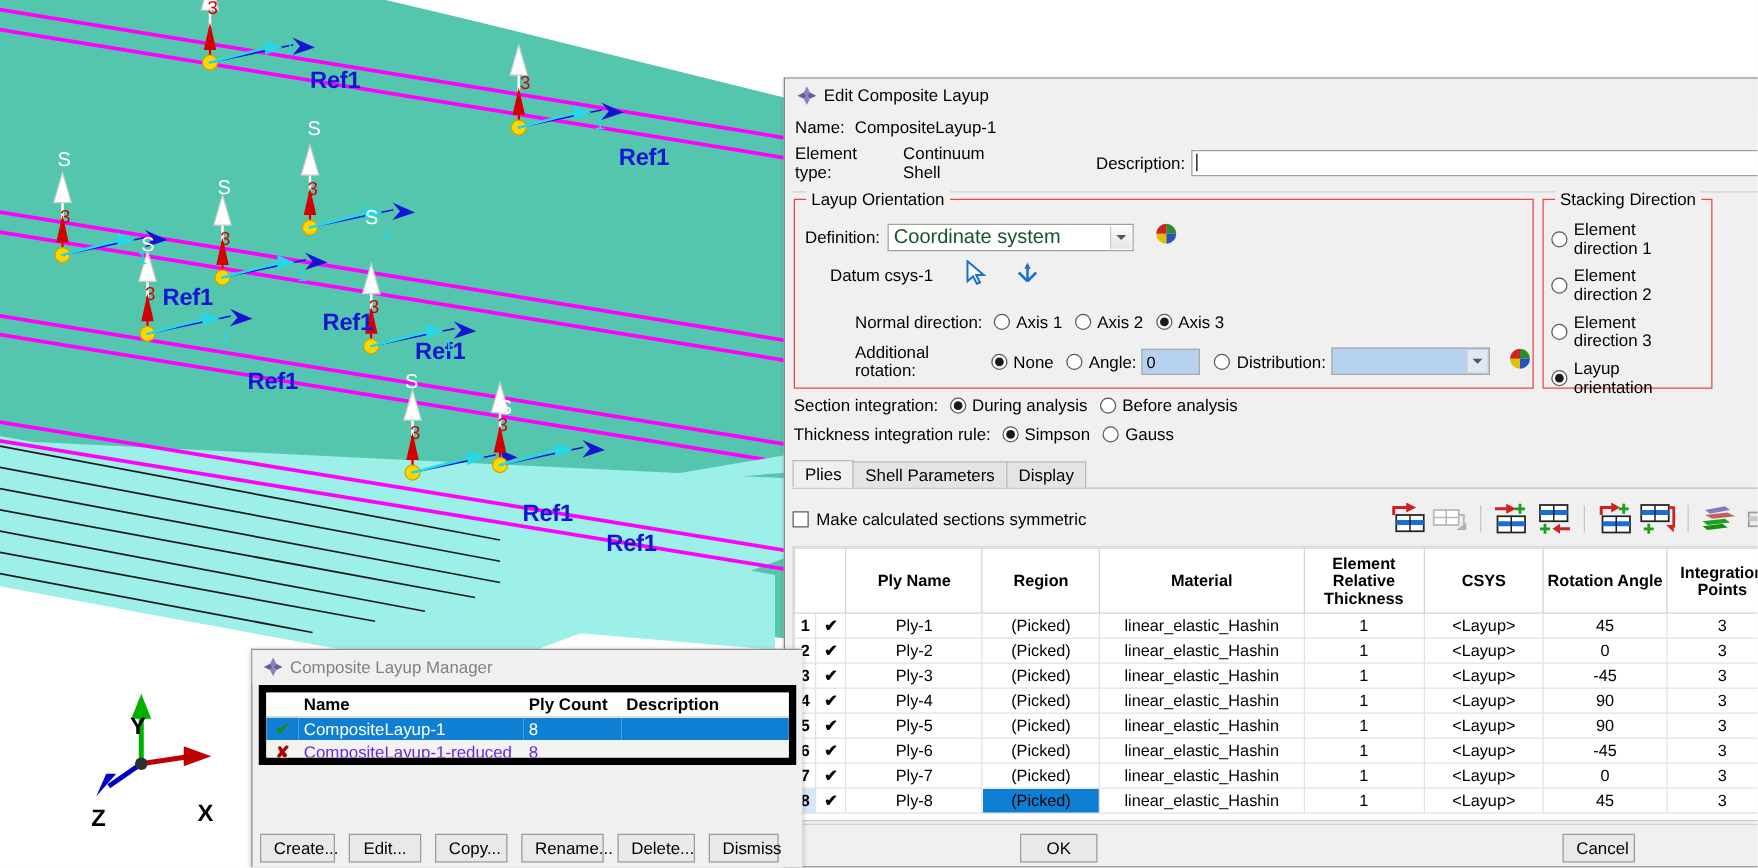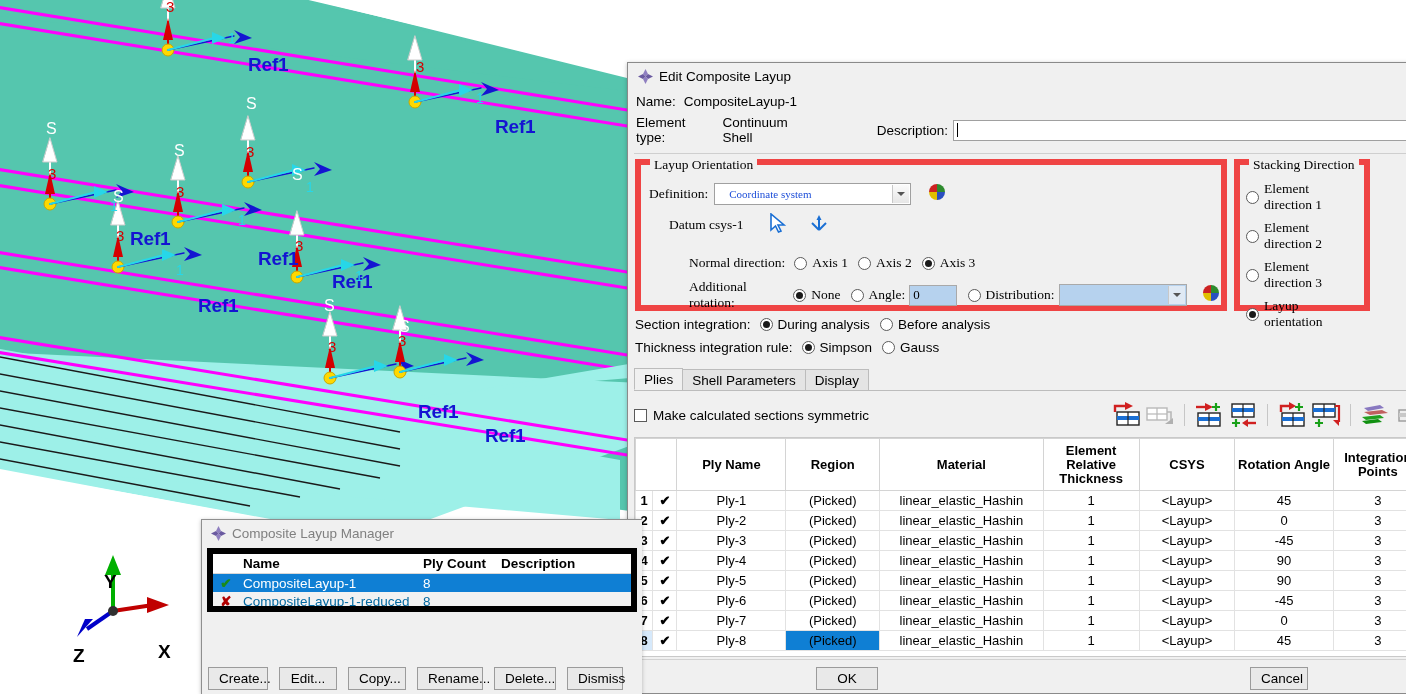--- a/index.html
+++ b/index.html
@@ -86,36 +86,36 @@
 
   .textfield {
     border: 1px solid #a0a0a0; background: #ffffff; height: 21px;
     font-size: 13px; padding: 1px 3px; color:#000;
     display:flex; align-items:center;
   }
   .caret { display:inline-block; width:1px; height:14px; background:#000; }
 
   .combo {
     position: relative; height: 22px; border: 1px solid #a0a0a0;
-    background: #ffffff; font-size: 11px;
-    display: flex; align-items: center; padding-left: 14px; color:#1d4ed8;
+    background: #ffffff; font-size: 16px;
+    display: flex; align-items: center; padding-left: 4px; color:#14532d;
   }
   .combo.blue { background: #b6d2ee; border:1px solid #a9a9a9; }
   .combo-arrow {
     position: absolute; right: 1px; top: 1px; bottom: 1px; width: 17px;
     background: linear-gradient(#fbfbfb,#e6e6e6); border-left:1px solid #c8c8c8;
     display: flex; align-items: center; justify-content: center;
   }
   .combo-arrow i {
     width:0;height:0;border-left:4px solid transparent;border-right:4px solid transparent;
     border-top:4px solid #555; display:block;
   }
 
   .group {
-    border: 6px solid #ef4444; position: absolute; font-family: Liberation Serif, serif;
+    border: 1px solid #ef4444; position: absolute;
   }
   .group-title {
     position: absolute; top: -8px; left: 9px; background: #f0f0f0;
     padding: 0 4px; font-size: 13.5px; color: #000;
   }
 
   .radio {
     width: 13px; height: 13px; border-radius: 50%;
     border: 1px solid #5a5a5a; background: #fff;
     display: inline-flex; align-items: center; justify-content: center;
@@ -171,21 +171,21 @@
   #mgrDlg {
     left: 201px; top: 519px; width: 441px; height: 175px;
     background: #f0f0f0; border: 1px solid #8f8f8f;
     border-right: none; border-bottom: none;
   }
   table.mgr { border-collapse: collapse; width: 100%; font-size: 13.5px; table-layout: fixed;}
   table.mgr th {
     text-align: left; font-weight: bold; font-size: 13.5px; padding: 2px 4px;
     background: #ffffff; border-bottom: 1px solid #d8d8d8; color:#000;
   }
-  table.mgr td { padding: 1px 4px; font-size: 13.5px; color: #0369a1; }
+  table.mgr td { padding: 1px 4px; font-size: 13.5px; color: #6d28d9; }
   tr.sel-row td { background: #0f7fd4; color: #ffffff; }
   tr.alt-row td { background: #f2f2f2; }
   .mgr-list { background:#fff; border:6px solid #000000; height:64px; overflow:hidden; }
 
   
   .tb { display:flex; align-items:center; height:30px; gap:4px; }
   .tbsep { width:1px; height:22px; background:#c6c6c6; margin:0 5px; }
   .tbi { width:30px; height:26px; position:relative; }
 </style>
 </head>

